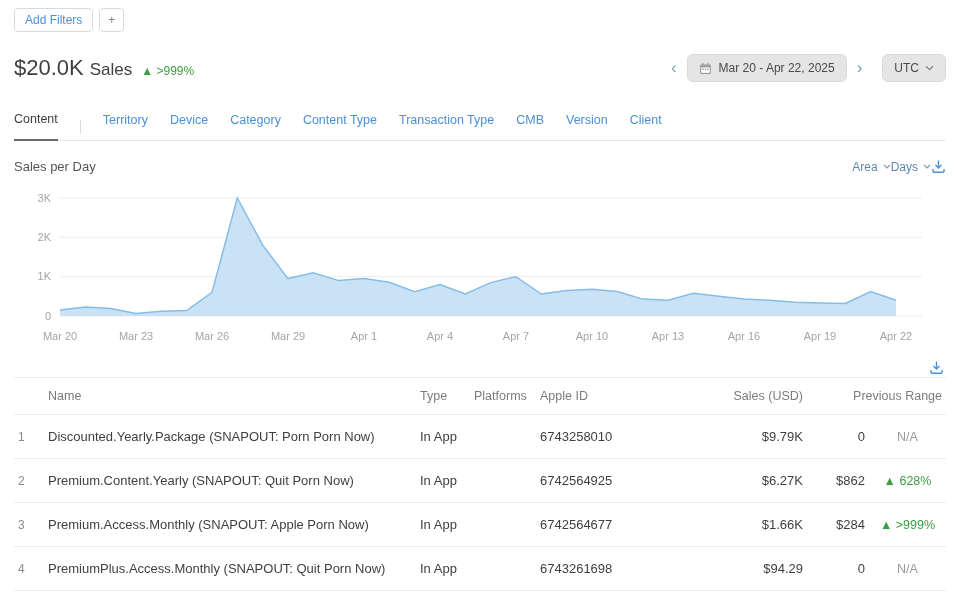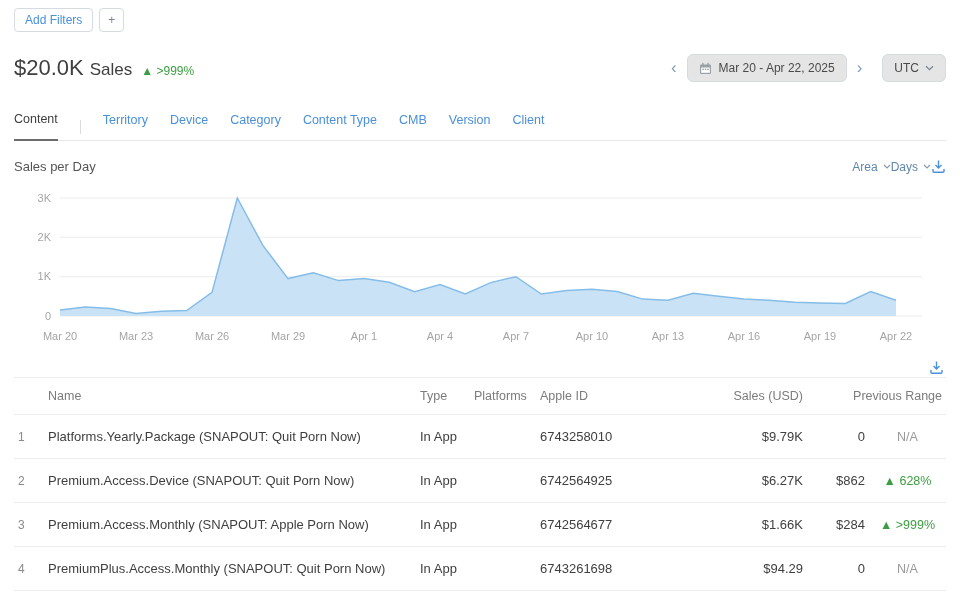--- a/index.html
+++ b/index.html
@@ -111,20 +111,21 @@
     </div>
   </div>
 
   <div class="tabs">
     <div class="tab active">Content</div>
     <span class="tab-divider"></span>
     <div class="tab">Territory</div>
     <div class="tab">Device</div>
     <div class="tab">Category</div>
     <div class="tab">Content Type</div>
+    <div class="tab">Transaction Type</div>
     <div class="tab">CMB</div>
     <div class="tab">Version</div>
     <div class="tab">Client</div>
   </div>
 
   <div class="chart-header">
     <span class="chart-title">Sales per Day</span>
     <div class="chart-controls">
       <span class="dropdown">
         <span>Area</span>
@@ -205,31 +206,31 @@
         <th>Type</th>
         <th>Platforms</th>
         <th>Apple ID</th>
         <th class="num">Sales (USD)</th>
         <th class="prev-hd" colspan="2">Previous Range</th>
       </tr>
     </thead>
     <tbody>
       <tr>
         <td class="idx">1</td>
-        <td>Platforms.Yearly.Package (SNAPOUT: Quit Porn Now)</td>
+        <td>Discounted.Yearly.Package (SNAPOUT: Porn Porn Now)</td>
         <td>In App</td>
         <td></td>
         <td>6743258010</td>
         <td class="num">$9.79K</td>
         <td class="prevv">0</td>
         <td class="chg na">N/A</td>
       </tr>
       <tr>
         <td class="idx">2</td>
-        <td>Premium.Access.Device (SNAPOUT: Quit Porn Now)</td>
+        <td>Premium.Content.Yearly (SNAPOUT: Quit Porn Now)</td>
         <td>In App</td>
         <td></td>
         <td>6742564925</td>
         <td class="num">$6.27K</td>
         <td class="prevv">$862</td>
         <td class="chg pos">▲ 628%</td>
       </tr>
       <tr>
         <td class="idx">3</td>
         <td>Premium.Access.Monthly (SNAPOUT: Apple Porn Now)</td>

